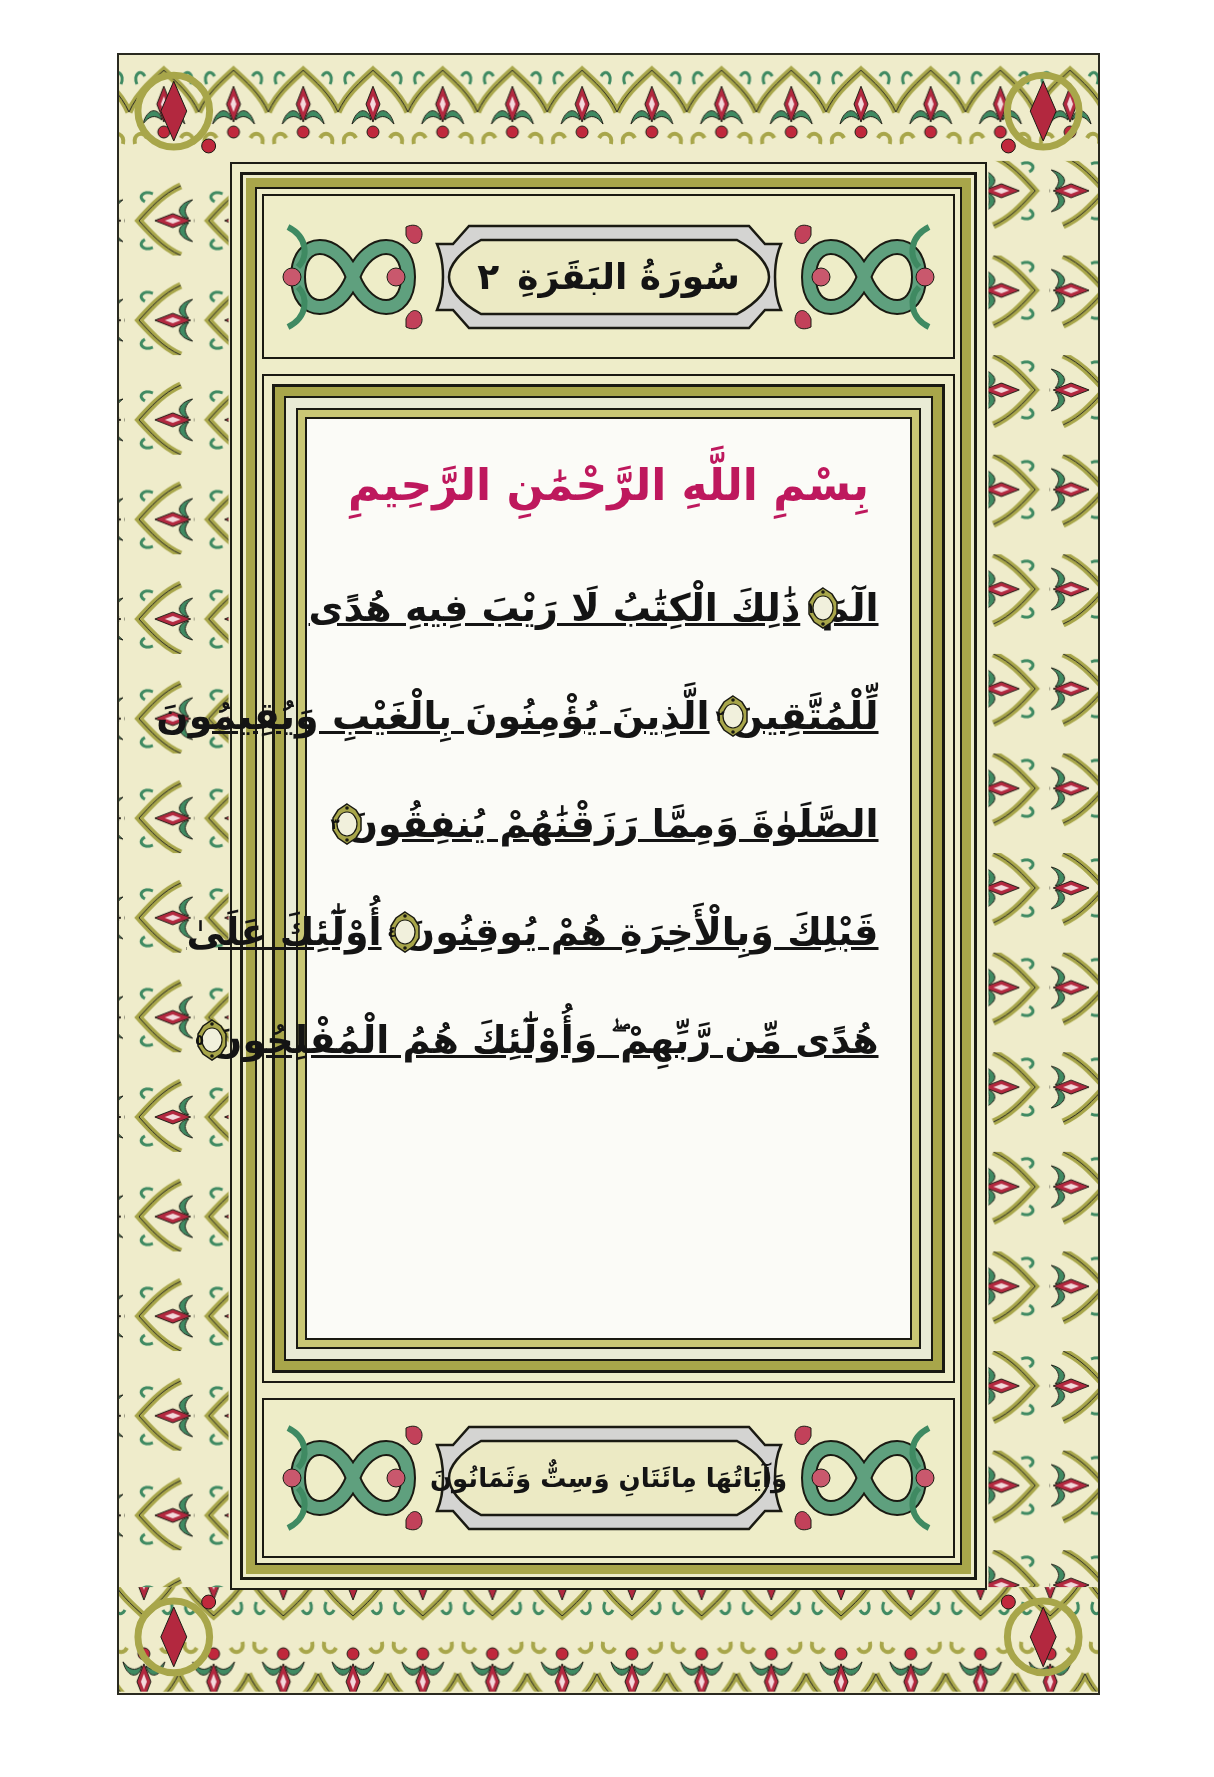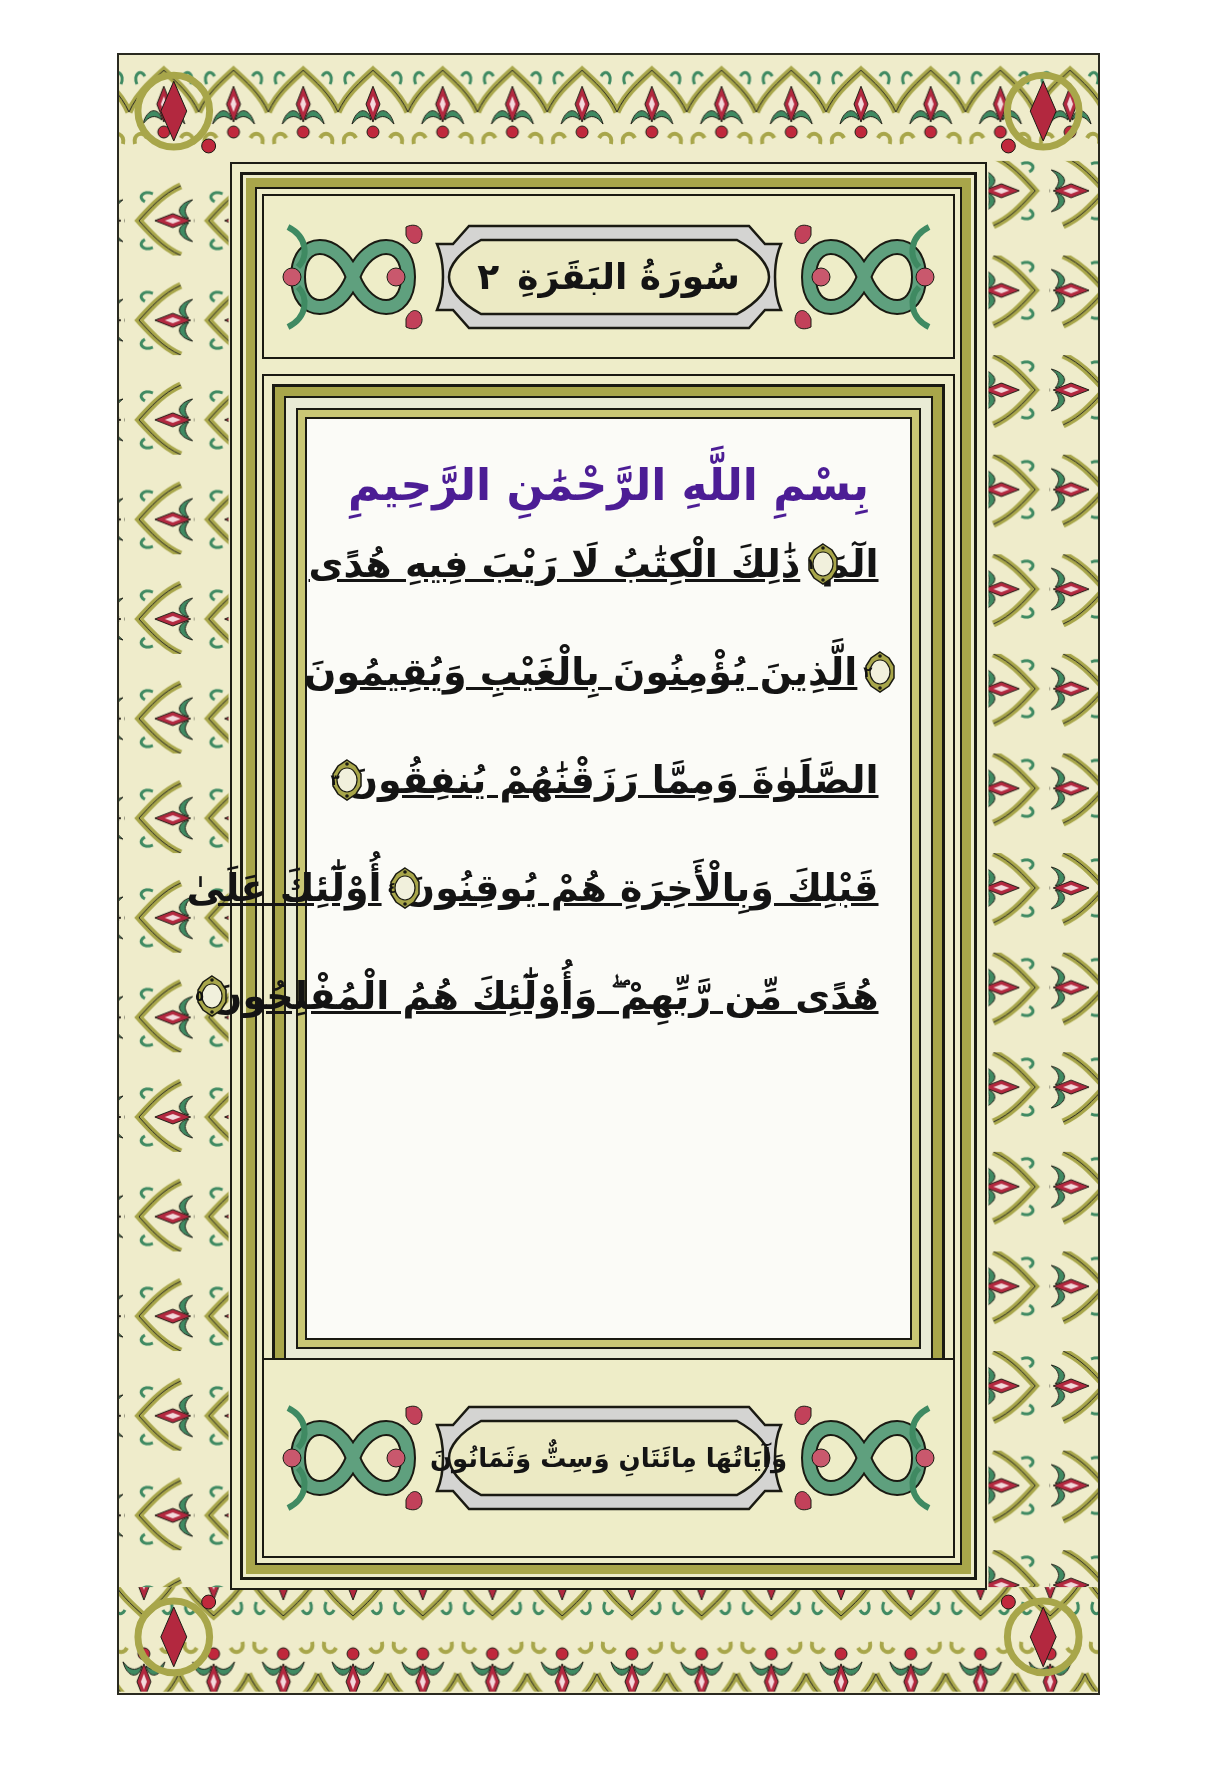--- a/index.html
+++ b/index.html
@@ -7,28 +7,28 @@
   .page{position:absolute;left:117px;top:53px;width:983px;height:1642px;background:#efeccb;border:2px solid #2a2a20;box-sizing:border-box;}
   .band{position:absolute;left:0;top:0;width:100%;height:100%;}
   .inner-frame{position:absolute;left:111px;top:107px;width:757px;height:1428px;background:#eeedc9;border:2px solid #1d1d15;box-sizing:border-box;}
   
   .stripe{position:absolute;box-sizing:border-box;}
   .s1{left:8px;top:8px;right:8px;bottom:8px;border:3px solid #1a1a12;}
   .s2{left:14px;top:14px;right:14px;bottom:14px;border:9px solid #a8a64a;}
   .s3{left:23px;top:23px;right:23px;bottom:23px;border:2px solid #1a1a12;}
   .panel{position:absolute;box-sizing:border-box;border:2.5px solid #1a1a12;background:#eeedc8;}
   .hdr{left:30px;top:30px;right:30px;height:165px;}
-  .ftr{left:30px;bottom:30px;right:30px;height:200px;}
+  .ftr{left:30px;bottom:30px;right:30px;height:160px;}
   .txtwrap{position:absolute;left:30px;top:210px;right:30px;bottom:205px;box-sizing:border-box;border:2.5px solid #1a1a12;background:#eeedc8;}
   .tw1{position:absolute;left:8px;top:8px;right:8px;bottom:8px;border:3px solid #1a1a12;box-sizing:border-box;background:#a8a64a;}
   .tw2{position:absolute;left:9px;top:9px;right:9px;bottom:9px;border:2px solid #1a1a12;box-sizing:border-box;background:#e9ebd5;}
   .tw3{position:absolute;left:10px;top:10px;right:10px;bottom:10px;border:2px solid #1a1a12;box-sizing:border-box;background:#c9c775;}
   .tw4{position:absolute;left:7px;top:7px;right:7px;bottom:7px;border:2px solid #1a1a12;box-sizing:border-box;background:#fbfbf7;}
   .text-area{position:absolute;left:0;top:0;right:0;bottom:0;display:flex;flex-direction:column;align-items:center;padding-top:40px;box-sizing:border-box;}
-  .basmala{font-family:"DejaVu Sans",sans-serif;font-size:44px;font-weight:bold;color:#4c1d95;direction:rtl;letter-spacing:1px;}
+  .basmala{font-family:"DejaVu Sans",sans-serif;font-size:44px;font-weight:bold;color:#be185d;direction:rtl;margin-bottom:44px;letter-spacing:1px;}
   .verse-line{font-family:"DejaVu Sans",sans-serif;font-size:38px;font-weight:bold;color:#141414;direction:rtl;width:540px;text-align:justify;text-align-last:justify;height:108px;line-height:108px;white-space:nowrap;display:flex;justify-content:space-between;align-items:center;}
   .verse-line span.seg{display:inline-block;text-decoration:underline;}
   .ayah{display:inline-flex;width:34px;height:44px;align-items:center;justify-content:center;position:relative;margin:0 6px;}
   .ayah svg{position:absolute;left:0;top:0;}
   .ayah b{position:relative;font-size:15px;color:#111;font-weight:bold;}
   .cartouche{position:absolute;left:50%;top:50%;transform:translate(-50%,-50%);width:360px;height:118px;}
   .cartouche svg{position:absolute;left:0;top:0;}
   .cartouche .ctext{position:absolute;left:0;right:0;top:0;bottom:0;display:flex;align-items:center;justify-content:center;direction:rtl;font-size:36px;font-weight:bold;color:#141414;}
   .ftr .cartouche .ctext{font-size:26px;}
   .knot{position:absolute;top:50%;transform:translateY(-50%);}
@@ -153,20 +153,21 @@
                           <path d="M17,2 L26,8 L31,16 L31,28 L26,36 L17,42 L8,36 L3,28 L3,16 L8,8Z" fill="#a8a64a" stroke="#1a1a12" stroke-width="1.5"></path>
                           <ellipse cx="17" cy="22" rx="10" ry="12" fill="#f1f0dc" stroke="#1a1a12" stroke-width="1.2"></ellipse>
                           <circle cx="17" cy="6" r="1.8" fill="#1a1a12"></circle>
                           <circle cx="17" cy="38" r="1.8" fill="#1a1a12"></circle>
                         </svg>
                         <b>١</b>
                       </span>
                       <span class="seg">ذَٰلِكَ الْكِتَٰبُ لَا رَيْبَ فِيهِ هُدًى</span>
                     </div>
                     <div class="verse-line">
+                      <span class="seg">لِّلْمُتَّقِينَ</span>
                       <span class="ayah">
                         <svg width="34" height="44" viewBox="0 0 34 44">
                           <path d="M17,2 L26,8 L31,16 L31,28 L26,36 L17,42 L8,36 L3,28 L3,16 L8,8Z" fill="#a8a64a" stroke="#1a1a12" stroke-width="1.5"></path>
                           <ellipse cx="17" cy="22" rx="10" ry="12" fill="#f1f0dc" stroke="#1a1a12" stroke-width="1.2"></ellipse>
                           <circle cx="17" cy="6" r="1.8" fill="#1a1a12"></circle>
                           <circle cx="17" cy="38" r="1.8" fill="#1a1a12"></circle>
                         </svg>
                         <b>٢</b>
                       </span>
                       <span class="seg">الَّذِينَ يُؤْمِنُونَ بِالْغَيْبِ وَيُقِيمُونَ</span>

